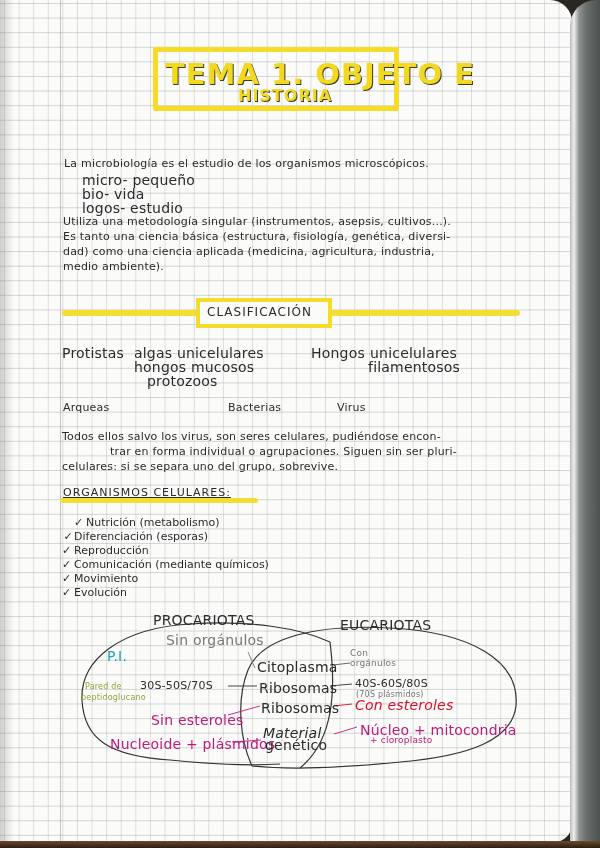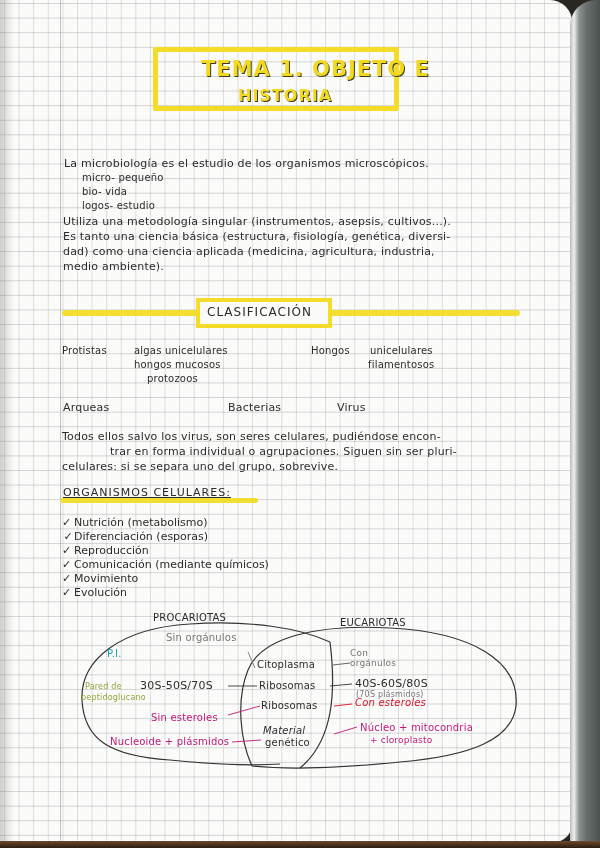--- a/index.html
+++ b/index.html
@@ -24,21 +24,21 @@
       background: linear-gradient(to right, rgba(120,120,120,0.35), rgba(255,255,255,0));
     }
     .margin-line { position: absolute; left: 60px; top: 0; width: 1px; height: 842px; background: rgba(150,150,150,0.55); }
     .spine {
       position: absolute; right: 0; top: 0; width: 30px; height: 848px;
       background: linear-gradient(to right, #b9bcbb 0, #eeefee 4px, #8e9391 9px, #6a706e 16px, #4c5250 30px);
       border-top-left-radius: 26px;
     }
     .bottom-edge { position: absolute; left: 0; bottom: 0; width: 600px; height: 7px; background: linear-gradient(#6b4a2c, #2c1d12); }
     .hw { position: absolute; font-family: "DejaVu Sans", sans-serif; color: #2b2b2b; white-space: nowrap; letter-spacing: 0.2px; }
-    .hw.sm { font-size: 10px; }
+    .hw.sm { font-size: 14px; }
     .hw.md { font-size: 11px; }
     .title-box {
       position: absolute; left: 153px; top: 47px; width: 246px; height: 64px;
       border: 5px solid #f4dc28; border-radius: 2px; box-sizing: border-box;
     }
     .title-line { position: absolute; font-family: "DejaVu Sans", sans-serif; font-weight: bold; color: #f2d91f;
       text-shadow: 1px 1px 0 #3b3a2a; letter-spacing: 1px; white-space: nowrap; }
     .hl-bar { position: absolute; height: 6px; background: #f4dc28; border-radius: 3px; opacity: 0.95; }
     .class-box { position: absolute; left: 196px; top: 298px; width: 136px; height: 30px; border: 4px solid #f4dc28; box-sizing: border-box; background: #fbfbf9; }
     .check-item { position: absolute; left: 62px; font-size: 11px; color: #2b2b2b; white-space: nowrap; font-family: "DejaVu Sans", sans-serif; }
@@ -53,21 +53,21 @@
 </head>
 <body>
 
 <div class="page">
   <div class="margin-line"></div>
 </div>
 <div class="spine"></div>
 <div class="bottom-edge"></div>
 
 <div class="title-box"></div>
-<div class="title-line" style="left:165px; top:57px; font-size:21px;margin-left:36px;">TEMA 1. OBJETO E</div>
+<div class="title-line" style="left:165px; top:57px; font-size:29px;">TEMA 1. OBJETO E</div>
 <div class="title-line" style="left:238px; top:86px; font-size:16px;">HISTORIA</div>
 
 <div class="hw md" style="left:64px; top:157px;">La microbiología es el estudio de los organismos microscópicos.</div>
 <div class="hw sm" style="left:82px; top:172px;">micro- pequeño</div>
 <div class="hw sm" style="left:82px; top:186px;">bio- vida</div>
 <div class="hw sm" style="left:82px; top:200px;">logos- estudio</div>
 <div class="hw md" style="left:63px; top:215px;">Utiliza una metodología singular (instrumentos, asepsis, cultivos...).</div>
 <div class="hw md" style="left:63px; top:230px;">Es tanto una ciencia básica (estructura, fisiología, genética, diversi-</div>
 <div class="hw md" style="left:63px; top:245px;">dad) como una ciencia aplicada (medicina, agricultura, industria,</div>
 <div class="hw md" style="left:63px; top:260px;">medio ambiente).</div>
@@ -88,21 +88,21 @@
 <div class="hw md" style="left:228px; top:401px;">Bacterias</div>
 <div class="hw md" style="left:337px; top:401px;">Virus</div>
 
 <div class="hw md" style="left:62px; top:430px;">Todos ellos salvo los virus, son seres celulares, pudiéndose encon-</div>
 <div class="hw md" style="left:62px; top:445px;padding-left:48px;">trar en forma individual o agrupaciones. Siguen sin ser pluri-</div>
 <div class="hw md" style="left:62px; top:460px;">celulares: si se separa uno del grupo, sobrevive.</div>
 
 <div class="hl-bar" style="left:60px; top:498px; width:198px; height:5px;"></div>
 <div class="hw md" style="left:63px; top:486px; letter-spacing:1px; text-decoration: underline;">ORGANISMOS CELULARES:</div>
 
-<div class="check-item" style="top:516px;"><span class="ck">✓</span><span>Nutrición (metabolismo)</span></div>
+<div class="check-item" style="top:516px;margin-left:12px;"><span class="ck">✓</span><span>Nutrición (metabolismo)</span></div>
 <div class="check-item" style="top:530px;text-align:center;"><span class="ck">✓</span><span>Diferenciación (esporas)</span></div>
 <div class="check-item" style="top:544px;"><span class="ck">✓</span><span>Reproducción</span></div>
 <div class="check-item" style="top:558px;"><span class="ck">✓</span><span>Comunicación (mediante químicos)</span></div>
 <div class="check-item" style="top:572px;"><span class="ck">✓</span><span>Movimiento</span></div>
 <div class="check-item" style="top:586px;"><span class="ck">✓</span><span>Evolución</span></div>
 
 <svg class="diagram" viewBox="0 0 600 848">
 
   <path d="M330,642 C300,628 250,620 190,624 C120,628 80,660 82,700 C84,740 110,756 170,760 C210,764 250,766 280,764" fill="none" stroke="#333" stroke-width="1.2"></path>
 

